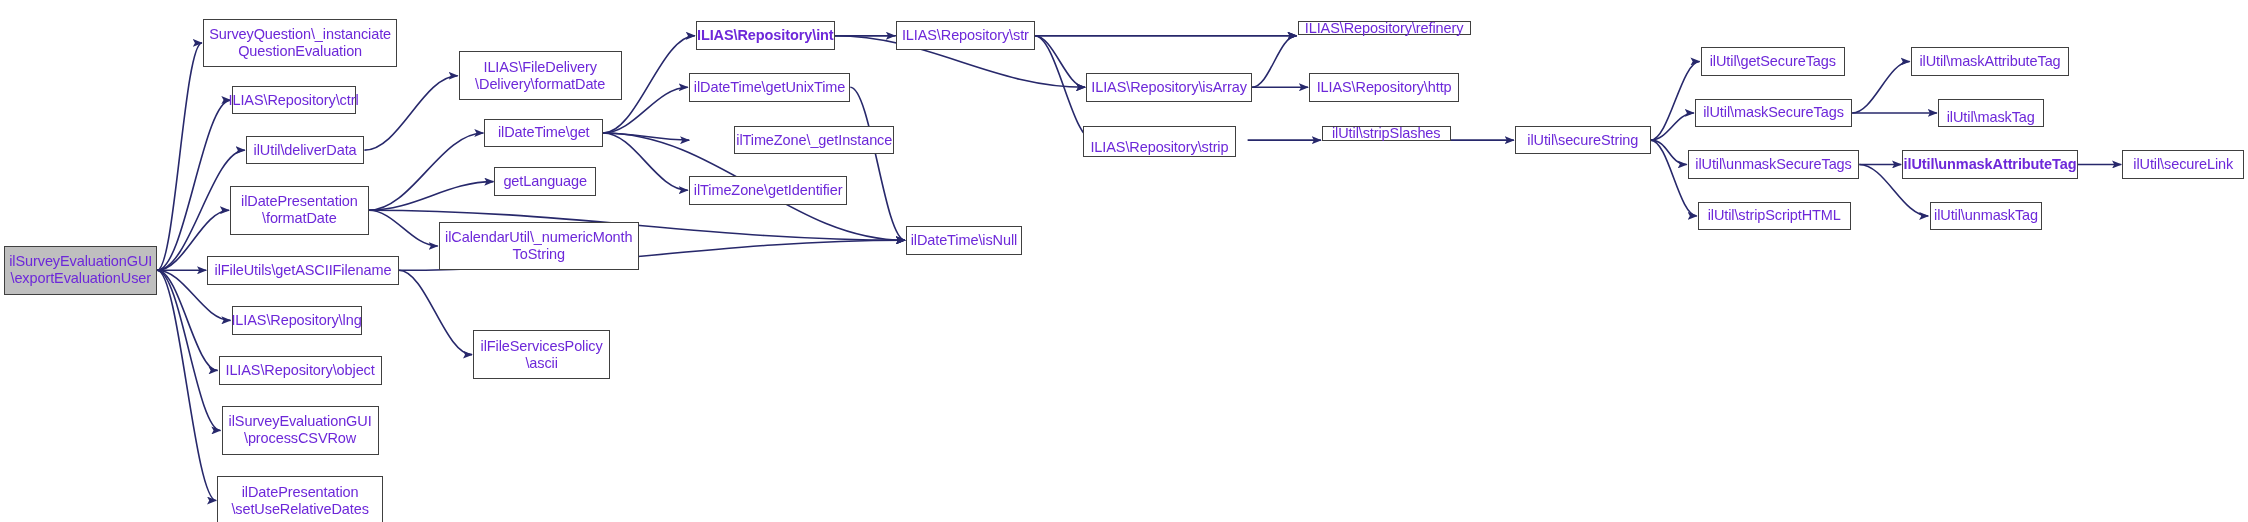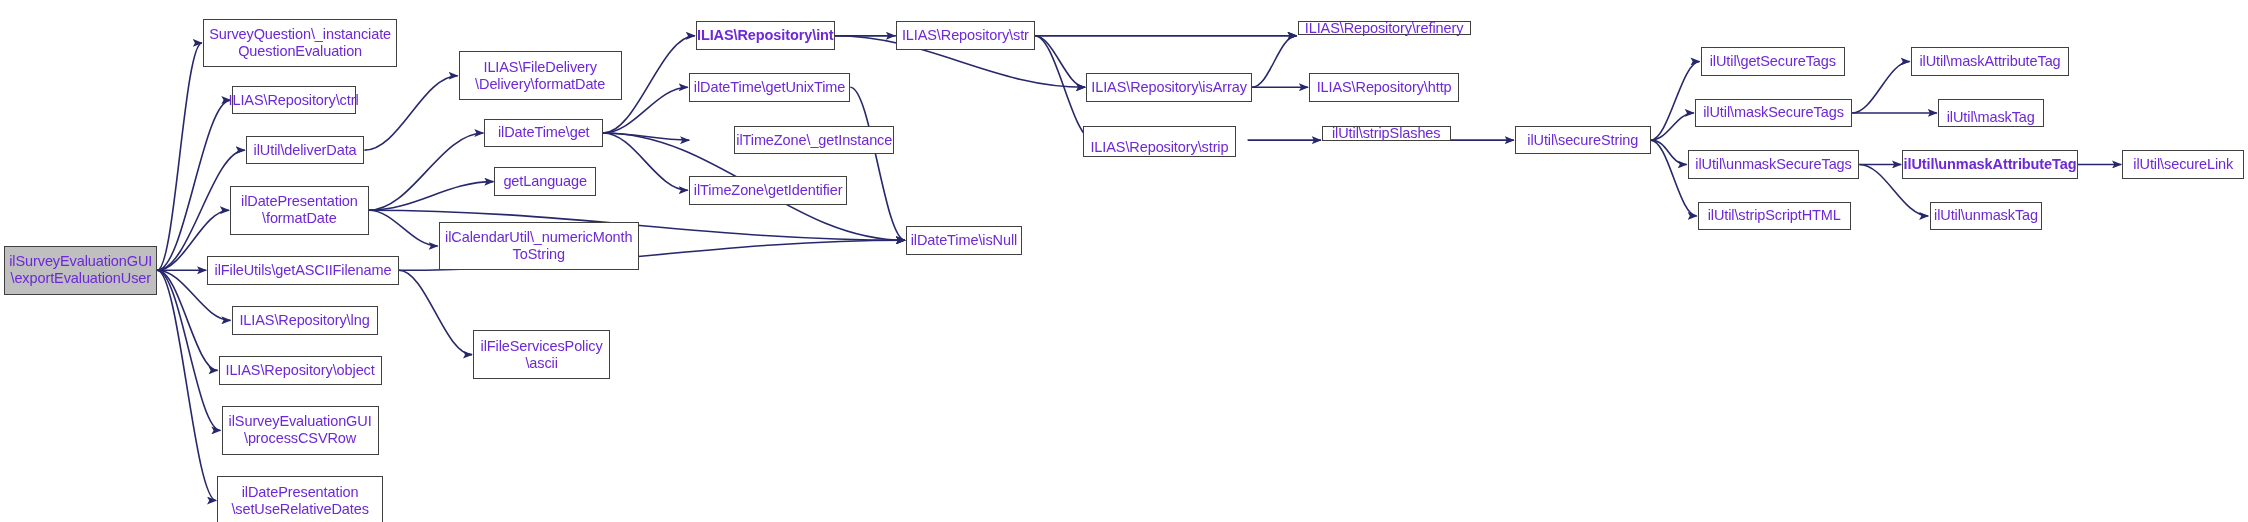--- a/index.html
+++ b/index.html
@@ -98,21 +98,21 @@
     </svg>
 <div class="node root" style="left: 4.28735px; top: 245.984px; width: 152.915px; height: 48.6247px;"><span>ilSurveyEvaluationGUI
 \exportEvaluationUser</span></div>
     <div class="node" style="left: 202.935px; top: 18.5918px; width: 194.36px; height: 48.6247px;"><span>SurveyQuestion\_instanciate
 QuestionEvaluation</span></div>
     <div class="node" style="left: 231.517px; top: 85.8082px; width: 124px; height: 28.6027px;"><span>ILIAS\Repository\ctrl</span></div>
     <div class="node" style="left: 245.808px; top: 135.863px; width: 118.617px; height: 28.6027px;"><span>ilUtil\deliverData</span></div>
     <div class="node" style="left: 230.088px; top: 185.918px; width: 138.624px; height: 48.6247px;"><span>ilDatePresentation
 \formatDate</span></div>
     <div class="node" style="left: 207.222px; top: 255.995px; width: 191.502px; height: 28.6027px;"><span>ilFileUtils\getASCIIFilename</span></div>
-    <div class="node" style="left: 231.517px; top: 306.049px; width: 146px; height: 28.6027px;"><span>ILIAS\Repository\lng</span></div>
+    <div class="node" style="left: 231.517px; top: 306.049px; width: 130px; height: 28.6027px;"><span>ILIAS\Repository\lng</span></div>
     <div class="node" style="left: 218.655px; top: 356.104px; width: 162.919px; height: 28.6027px;"><span>ILIAS\Repository\object</span></div>
     <div class="node" style="left: 221.513px; top: 406.159px; width: 157.203px; height: 48.6247px;"><span>ilSurveyEvaluationGUI
 \processCSVRow</span></div>
     <div class="node" style="left: 217.226px; top: 476.236px; width: 165.777px; height: 48.6247px;"><span>ilDatePresentation
 \setUseRelativeDates</span></div>
     <div class="node" style="left: 458.746px; top: 51.4849px; width: 162.919px; height: 48.6247px;"><span>ILIAS\FileDelivery
 \Delivery\formatDate</span></div>
     <div class="node" style="left: 484.47px; top: 118.701px; width: 118.617px; height: 28.6027px;"><span>ilDateTime\get</span></div>
     <div class="node" style="left: 494.474px; top: 167.326px; width: 101.467px; height: 28.6027px;"><span>getLanguage</span></div>
     <div class="node" style="left: 473.038px; top: 330.362px; width: 137.195px; height: 48.6247px;"><span>ilFileServicesPolicy

